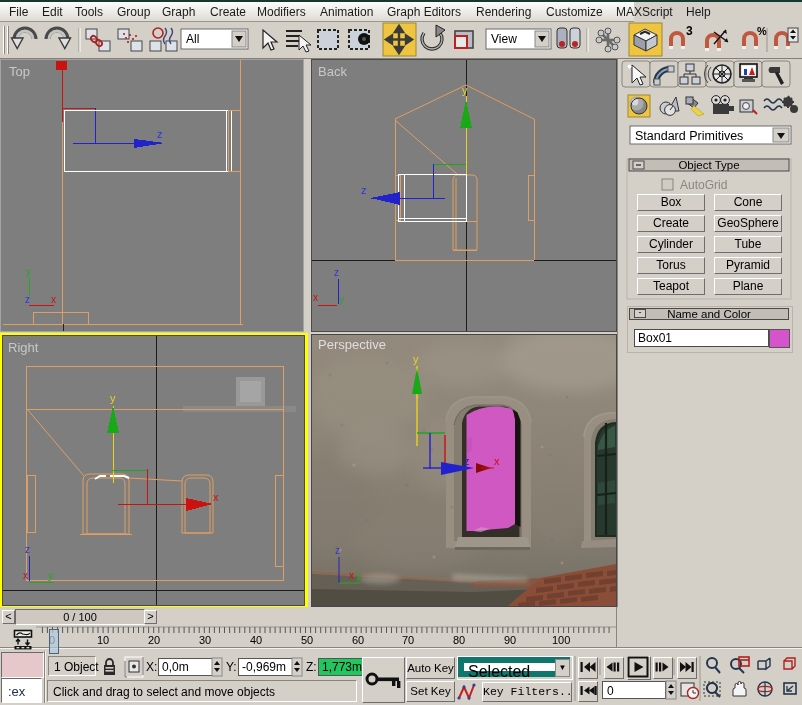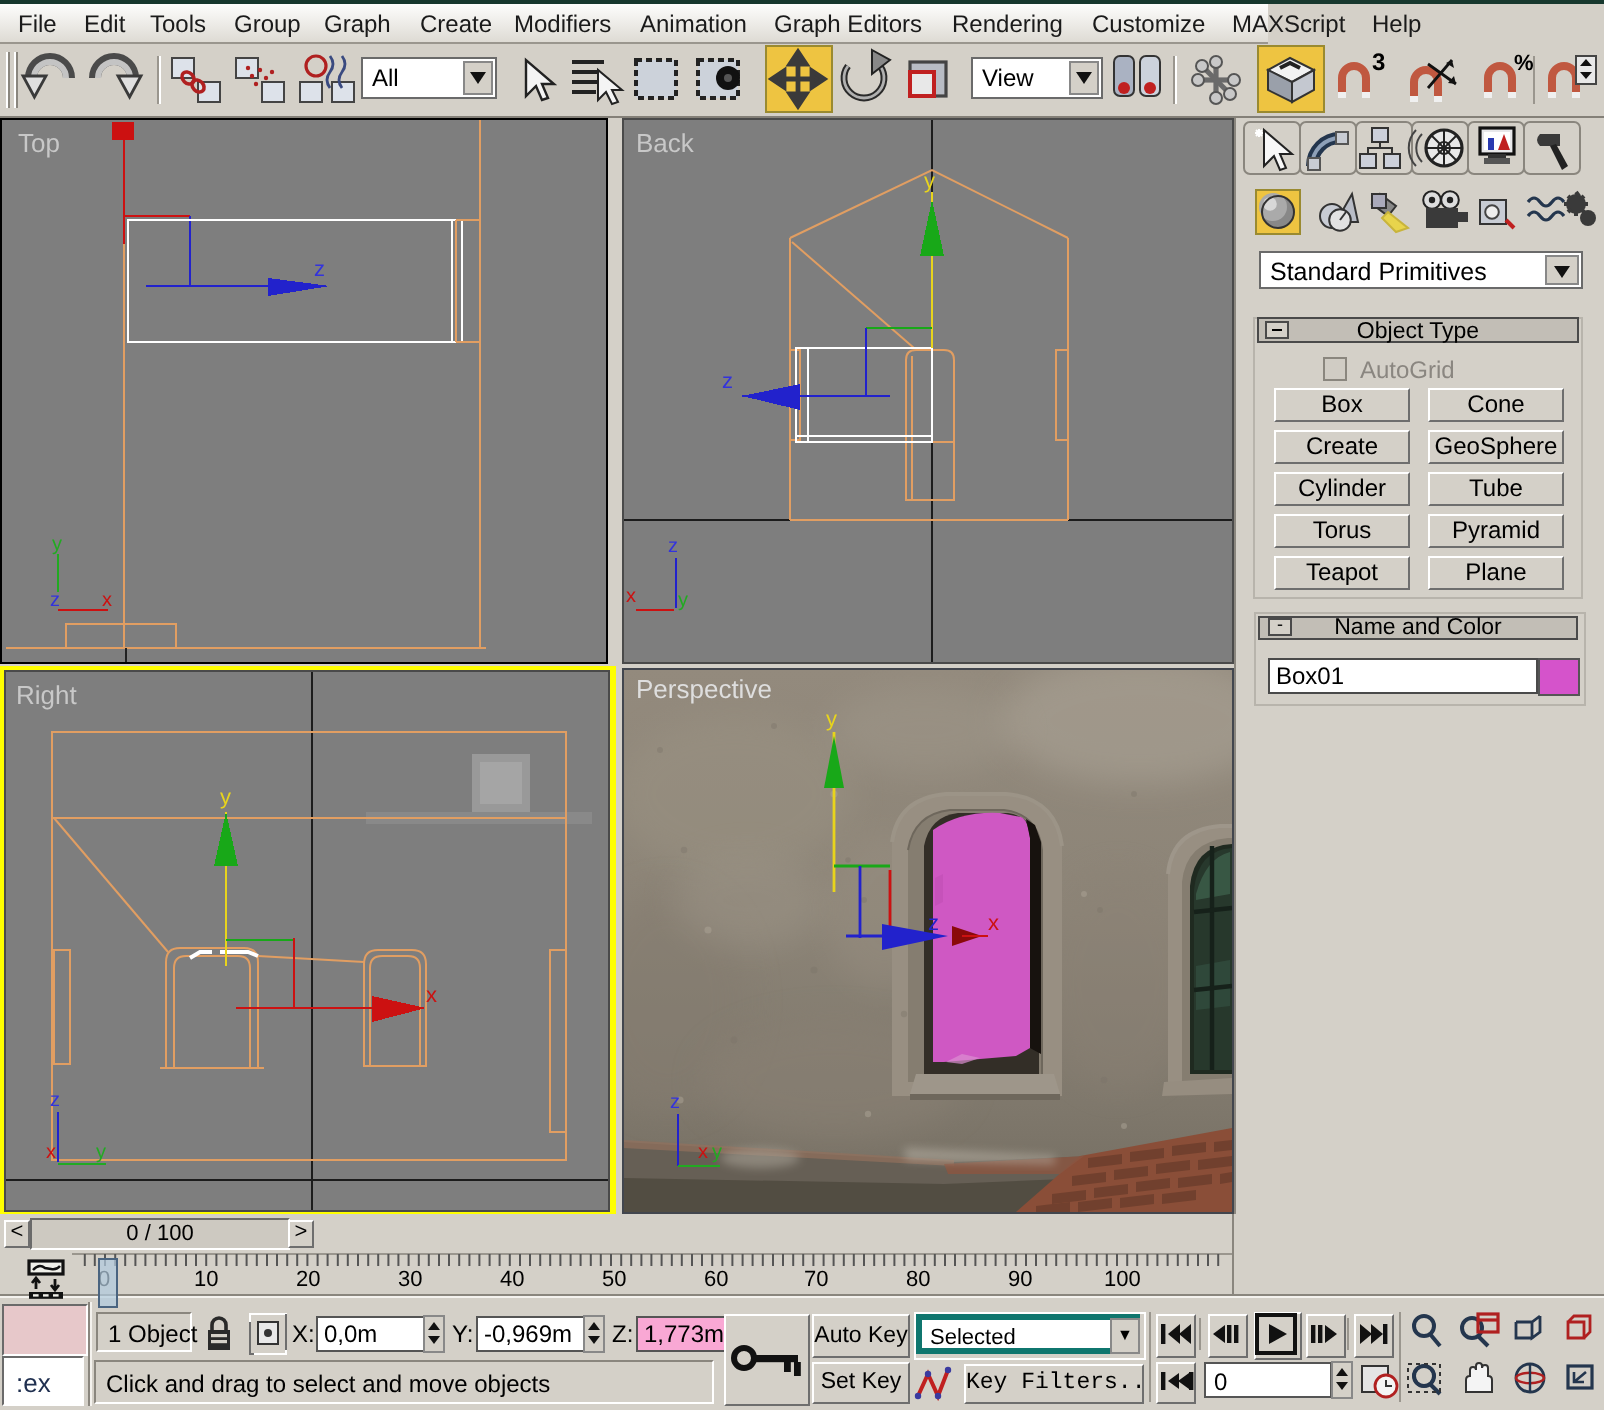--- a/index.html
+++ b/index.html
@@ -163,21 +163,21 @@
   <path d="M 726 8 L 723 9.5 L 727 12 Z M 728 20 L 724 19.5 L 727 16 Z" fill="#111"></path>
   <text x="757" y="13" font-size="11" font-weight="bold" fill="#000">%</text>
   <rect x="788" y="6" width="10" height="14" fill="#e8e8e8" stroke="#444"></rect>
   <path d="M 790 11 L 796 11 L 793 7.5 Z M 790 14 L 796 14 L 793 17.5 Z" fill="#111"></path>
   <line x1="767" y1="6" x2="767" y2="30" stroke="#9a968e"></line>
 </svg>
 </div>
 
 <div class="abs" id="vpzone" style="left:0;top:59px;width:618px;height:567px;background:#d4d0c8;">
 
-  <div class="abs" style="left:0;top:0;width:304px;height:273px;background:#000000;">
+  <div class="abs" style="left:0;top:0;width:304px;height:273px;background:#a3a3a3;">
     <div class="abs" style="left:1px;top:1px;width:302px;height:271px;background:#7e7e7e;">
       <svg width="302" height="271" style="position:absolute;left:0;top:0;" shape-rendering="crispEdges">
         <text x="8" y="16" font-size="13" fill="#c8c8c8">Top</text>
         <rect x="55" y="1" width="11" height="9" fill="#cc1111"></rect>
         <line x1="61" y1="10" x2="61" y2="62" stroke="#cc1111"></line>
         <line x1="61" y1="48" x2="94" y2="48" stroke="#cc1111"></line>
         <line x1="94" y1="48" x2="94" y2="83" stroke="#2222cc"></line>
         <line x1="72" y1="83" x2="158" y2="83" stroke="#2222cc"></line>
         <polygon points="133,79 164,83 133,88" fill="#2222cc"></polygon>
         <text x="156" y="78" font-size="11" fill="#3333dd">z</text>
@@ -524,29 +524,29 @@
   <div class="abs" style="left:45px;top:44px;width:1px;height:52px;background:#f4f2ee;"></div>
 
   <div class="abs" style="left:48px;top:49px;width:48px;height:20px;border:1px solid #8a867e;border-bottom-color:#fff;border-right-color:#fff;font-size:12px;line-height:20px;padding-left:5px;box-sizing:border-box;white-space:nowrap;">1 Object</div>
   <div class="abs" style="left:47px;top:73px;width:310px;height:22px;border:1px solid #8a867e;border-bottom-color:#fff;border-right-color:#fff;font-size:12px;line-height:22px;padding-left:5px;box-sizing:border-box;white-space:nowrap;">Click and drag to select and move objects</div>
 
   <div class="abs" style="left:146px;top:53px;font-size:12px;">X:</div>
   <div class="abs" style="left:158px;top:51px;width:54px;height:16px;background:#fff;border:1px solid #555;font-size:12px;line-height:16px;padding-left:3px;">0,0m</div>
   <div class="abs" style="left:226px;top:53px;font-size:12px;">Y:</div>
   <div class="abs" style="left:238px;top:51px;width:54px;height:16px;background:#fff;border:1px solid #555;font-size:12px;line-height:16px;padding-left:3px;">-0,969m</div>
   <div class="abs" style="left:306px;top:53px;font-size:12px;">Z:</div>
-  <div class="abs" style="left:318px;top:51px;width:40px;height:16px;background:#f9a8d4;border:1px solid #555;font-size:12px;line-height:16px;padding-left:3px;">1,773m</div>
+  <div class="abs" style="left:318px;top:51px;width:40px;height:16px;background:#22c55e;border:1px solid #555;font-size:12px;line-height:16px;padding-left:3px;">1,773m</div>
 
   <div class="abs raised" style="left:362px;top:50px;width:41px;height:44px;"></div>
 
   <div class="abs raised btntxt" style="left:406px;top:50px;width:47px;height:20px;line-height:20px;font-size:11.5px;">Auto Key</div>
   <div class="abs raised btntxt" style="left:406px;top:74px;width:47px;height:19px;line-height:19px;font-size:11.5px;">Set Key</div>
 
   <div class="abs" style="left:457px;top:49px;width:114px;height:22px;border:1px solid #fff;">
-    <div class="abs" style="left:0;top:0;width:112px;height:20px;background:#fff;border:3px solid #0f766e;box-sizing:border-box;font-size:11px;line-height:18px;padding-left:4px;">Selected</div>
+    <div class="abs" style="left:0;top:0;width:112px;height:20px;background:#fff;border:6px solid #0f766e;box-sizing:border-box;font-size:16px;line-height:18px;padding-left:4px;">Selected</div>
     <div class="abs" style="left:97px;top:2px;width:13px;height:16px;background:#d4d0c8;border:1px solid #888;font-size:8px;text-align:center;line-height:16px;">▼</div>
   </div>
   <div class="abs raised btntxt" style="left:482px;top:75px;width:88px;height:18px;line-height:18px;font-size:11.5px;font-family:Liberation Mono, monospace;">Key Filters...</div>
 
   <div class="abs raised" style="left:578px;top:50px;width:18px;height:20px;"></div>
   <div class="abs raised" style="left:604px;top:50px;width:18px;height:20px;"></div>
   <div class="abs raised" style="left:627px;top:49px;width:22px;height:22px;"></div>
   <div class="abs raised" style="left:653px;top:50px;width:18px;height:20px;"></div>
   <div class="abs raised" style="left:677px;top:50px;width:18px;height:20px;"></div>
   <div class="abs raised" style="left:578px;top:74px;width:18px;height:19px;"></div>

